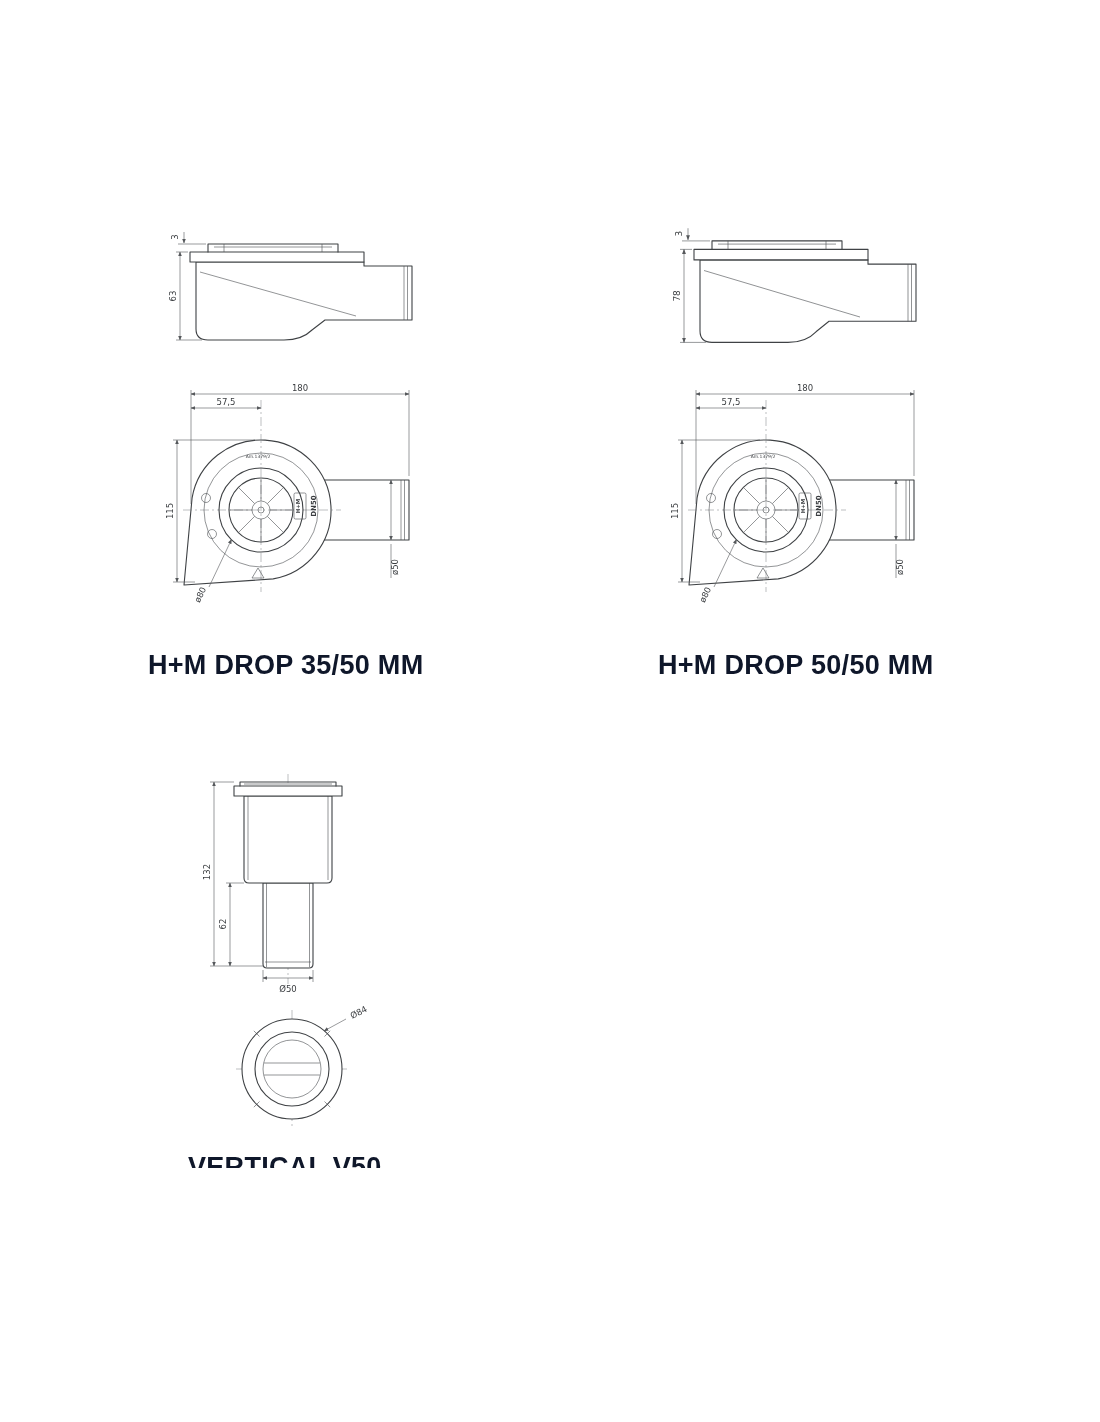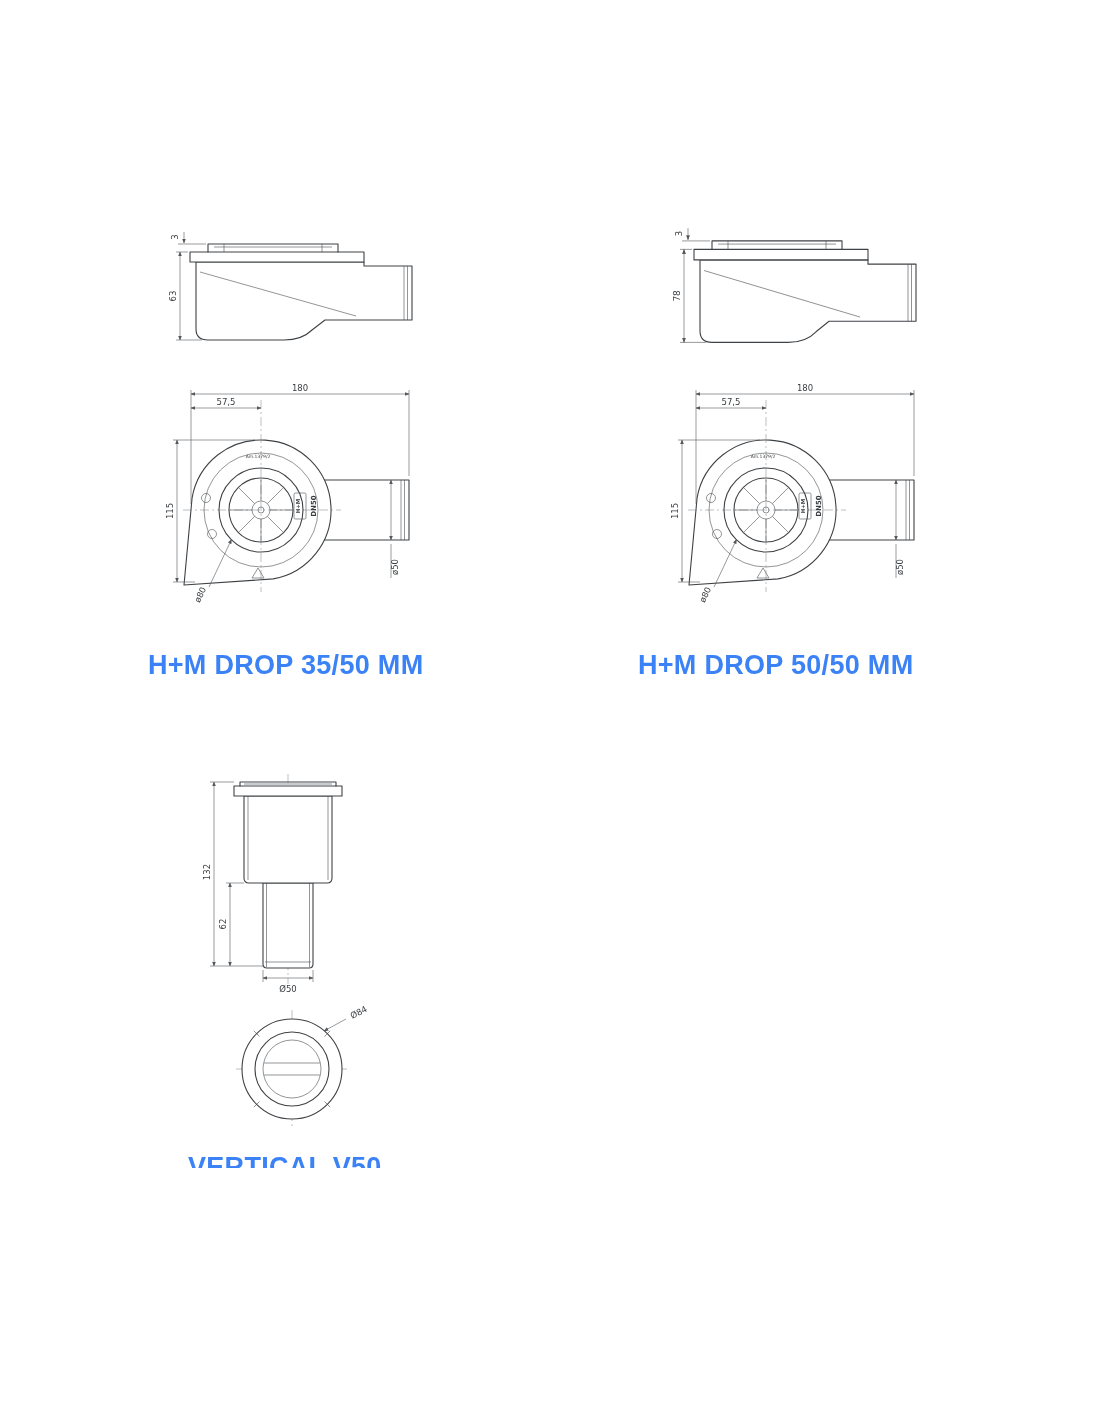--- a/index.html
+++ b/index.html
@@ -9,21 +9,21 @@
   svg{display:block;overflow:visible;}
   .ln{fill:none;stroke:#3f4245;stroke-width:1.1;stroke-linejoin:round;stroke-linecap:round;}
   .fillw{fill:#ffffff;stroke:#3f4245;stroke-width:1.1;stroke-linejoin:round;}
   .thin{fill:none;stroke:#4a4d50;stroke-width:0.6;}
   .dim{fill:none;stroke:#55585b;stroke-width:0.6;}
   .cl{fill:none;stroke:#7b7e81;stroke-width:0.5;stroke-dasharray:9 3 2 3;}
   .dimtext{font-family:"DejaVu Sans",sans-serif;font-size:8.5px;fill:#3a3d40;}
   .tinytext{font-family:"DejaVu Sans",sans-serif;font-size:4.5px;fill:#3a3d40;}
   .brandtext{font-family:"DejaVu Sans",sans-serif;font-size:5.5px;font-weight:bold;fill:#3a3d40;}
   .dntext{font-family:"DejaVu Sans",sans-serif;font-size:7px;font-weight:bold;fill:#3a3d40;}
-  .caption{position:absolute;font-size:27px;font-weight:800;color:#3b82f6;letter-spacing:.3px;
+  .caption{position:absolute;font-size:27px;font-weight:800;color:#0f172a;letter-spacing:.3px;
            font-family:"Liberation Sans",sans-serif;white-space:nowrap;}
 </style>
 </head>
 <body>
 
 <div id="page">
 
   <svg width="0" height="0" style="position:absolute" aria-hidden="true">
     <defs>
       <marker id="arr" viewBox="0 0 10 10" refX="9" refY="5" markerWidth="8" markerHeight="8" orient="auto-start-reverse">
@@ -169,21 +169,21 @@
         <text class="dimtext" text-anchor="middle" transform="rotate(-90 8 129)" x="8" y="129">115</text>
         <line class="dim" x1="226" y1="98" x2="226" y2="158" marker-start="url(#arr)" marker-end="url(#arr)"></line>
         <line class="dim" x1="226" y1="162" x2="226" y2="196"></line>
         <text class="dimtext" text-anchor="middle" transform="rotate(-90 233 185)" x="233" y="185">ø50</text>
         <line class="dim" x1="66.5" y1="157.5" x2="44" y2="205" marker-start="url(#arr)"></line>
         <text class="dimtext" text-anchor="middle" transform="rotate(-65 38 214)" x="38" y="214">ø80</text>
       </g>
     </svg>
   </div>
 
-  <div class="caption" style="left:638px;top:650px">H+M DROP 50/50 MM</div>
+  <div class="caption" style="left:658px;top:650px">H+M DROP 50/50 MM</div>
 
   <div class="fig" style="left:200px;top:772px">
     <svg width="170" height="225" viewBox="0 0 170 225">
       <g>
         <path class="cl" d="M88,2 V212"></path>
         <path class="fillw" d="M63,111 V192 Q63,196 67,196 H109 Q113,196 113,192 V111 Z"></path>
         <line class="thin" x1="66.5" y1="111" x2="66.5" y2="195"></line>
         <line class="thin" x1="109.5" y1="111" x2="109.5" y2="195"></line>
         <line class="thin" x1="65" y1="190" x2="111" y2="190"></line>
         <path class="fillw" d="M44,24 V106 Q44,111 49,111 H127 Q132,111 132,106 V24 Z"></path>

